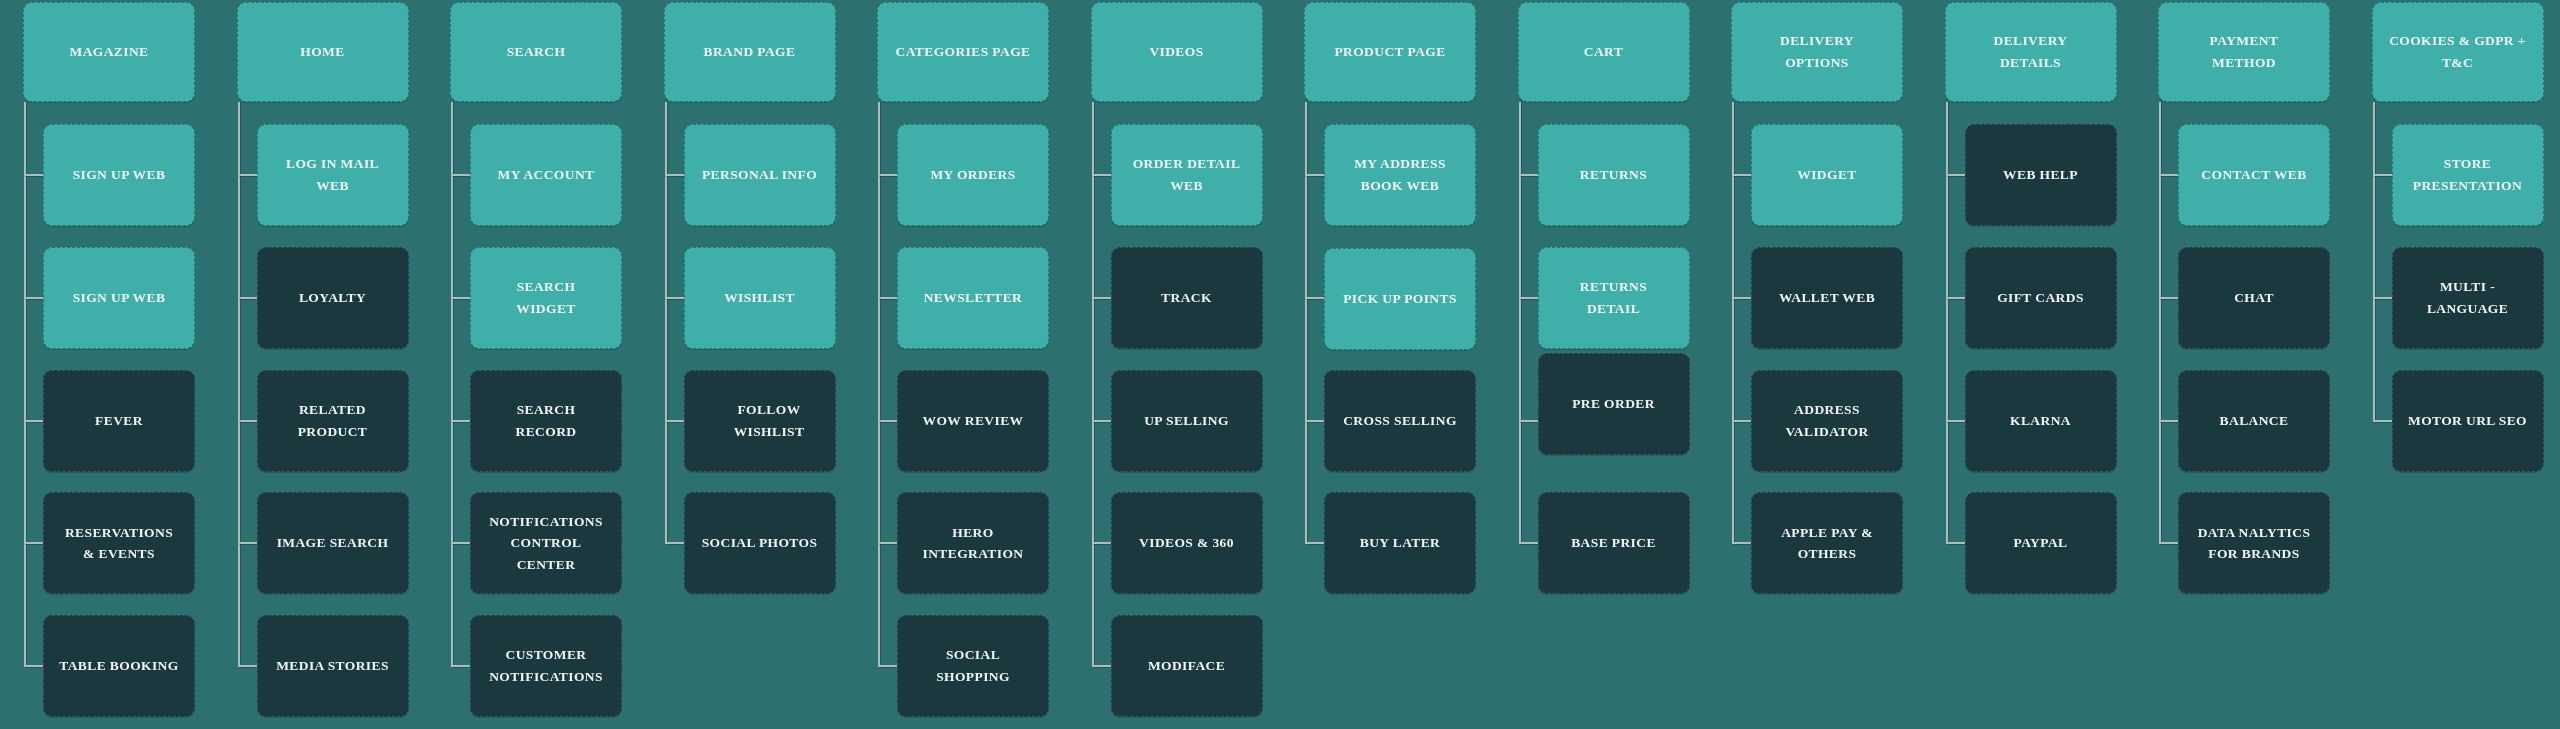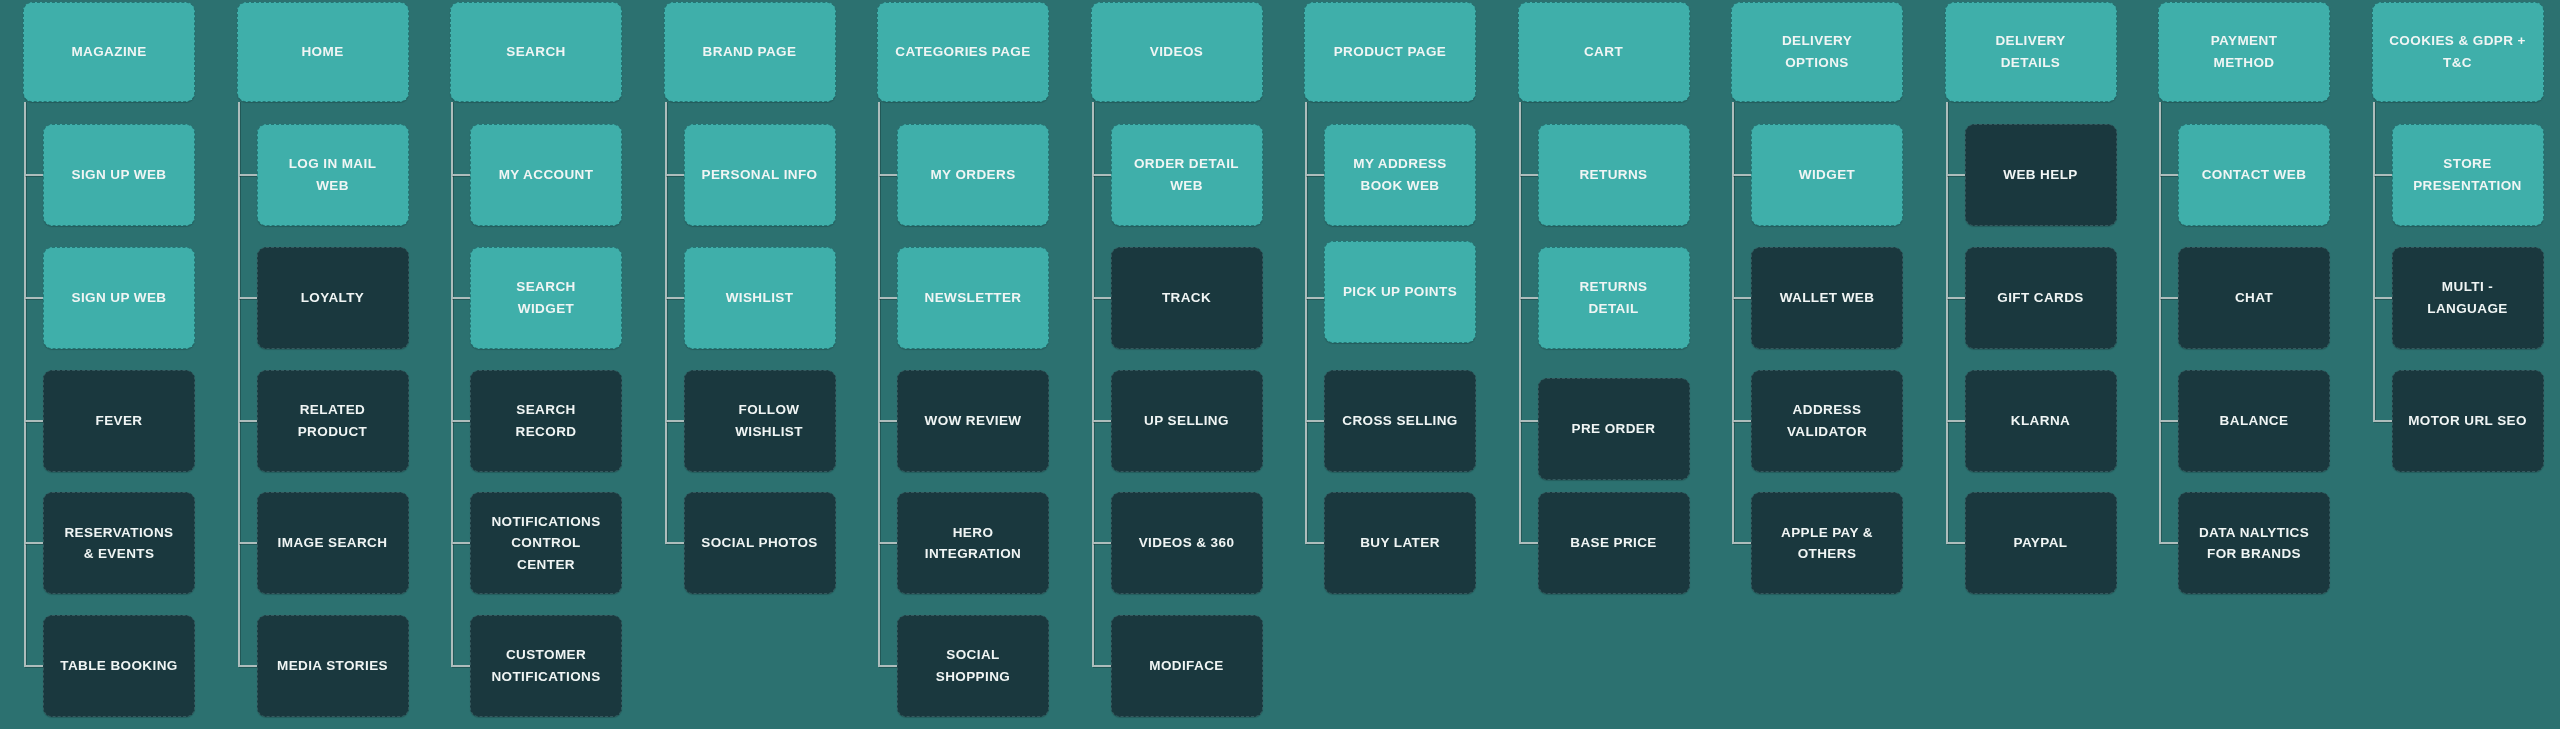--- a/index.html
+++ b/index.html
@@ -5,20 +5,21 @@
   html,body{margin:0;padding:0;}
   body{
     width:2560px;height:729px;
     background:var(--bg,#2C7170);
     font-family:"Liberation Sans","DejaVu Sans",sans-serif;
     overflow:hidden;
   }
   .canvas{
     position:relative;width:2560px;height:642px;
     background:var(--bg,#2C7170);
+    font-family:Liberation Serif, serif;
   }
   .column{
     position:absolute;top:0;width:172px;height:729px;
   }
   .box{
     position:absolute;
     box-sizing:border-box;
     border-radius:9px;
     display:flex;align-items:center;justify-content:center;
     text-align:center;
@@ -157,36 +158,36 @@
         <div class="hline" style="top: 665px;"></div>
         <div class="box child dark" style="top: 615px;">MODIFACE</div>
       </div>
       <div class="column" style="left: 1304px;">
         <div class="box header">PRODUCT PAGE</div>
         <div class="vline" style="top: 102px; height: 442.25px;"></div>
         <div class="hline" style="top: 174px;"></div>
         <div class="box child light" style="top: 124px;">MY ADDRESS
 BOOK WEB</div>
         <div class="hline" style="top: 296.75px;"></div>
-        <div class="box child light" style="top: 241px;">PICK UP POINTS</div>
+        <div class="box child light" style="top: 248px;">PICK UP POINTS</div>
         <div class="hline" style="top: 419.5px;"></div>
         <div class="box child dark" style="top: 369.5px;">CROSS SELLING</div>
         <div class="hline" style="top: 542.25px;"></div>
         <div class="box child dark" style="top: 492.25px;">BUY LATER</div>
       </div>
       <div class="column" style="left: 1517.5px;">
         <div class="box header">CART</div>
         <div class="vline" style="top: 102px; height: 442.25px;"></div>
         <div class="hline" style="top: 174px;"></div>
         <div class="box child light" style="top: 124px;">RETURNS</div>
         <div class="hline" style="top: 296.75px;"></div>
         <div class="box child light" style="top: 246.75px;">RETURNS
 DETAIL</div>
         <div class="hline" style="top: 419.5px;"></div>
-        <div class="box child dark" style="top: 378px;">PRE ORDER</div>
+        <div class="box child dark" style="top: 353px;">PRE ORDER</div>
         <div class="hline" style="top: 542.25px;"></div>
         <div class="box child dark" style="top: 492.25px;">BASE PRICE</div>
       </div>
       <div class="column" style="left: 1731px;">
         <div class="box header">DELIVERY
 OPTIONS</div>
         <div class="vline" style="top: 102px; height: 442.25px;"></div>
         <div class="hline" style="top: 174px;"></div>
         <div class="box child light" style="top: 124px;">WIDGET</div>
         <div class="hline" style="top: 296.75px;"></div>

